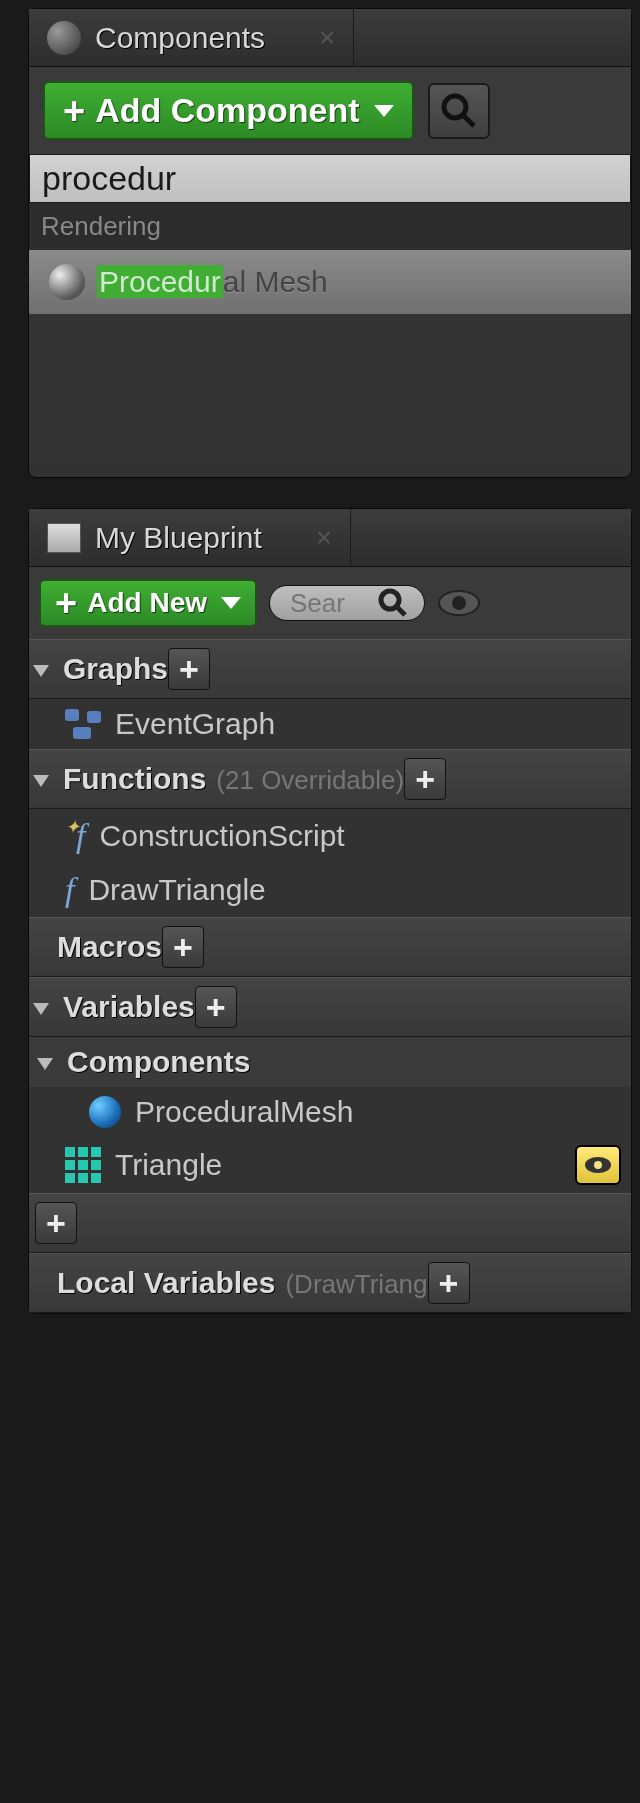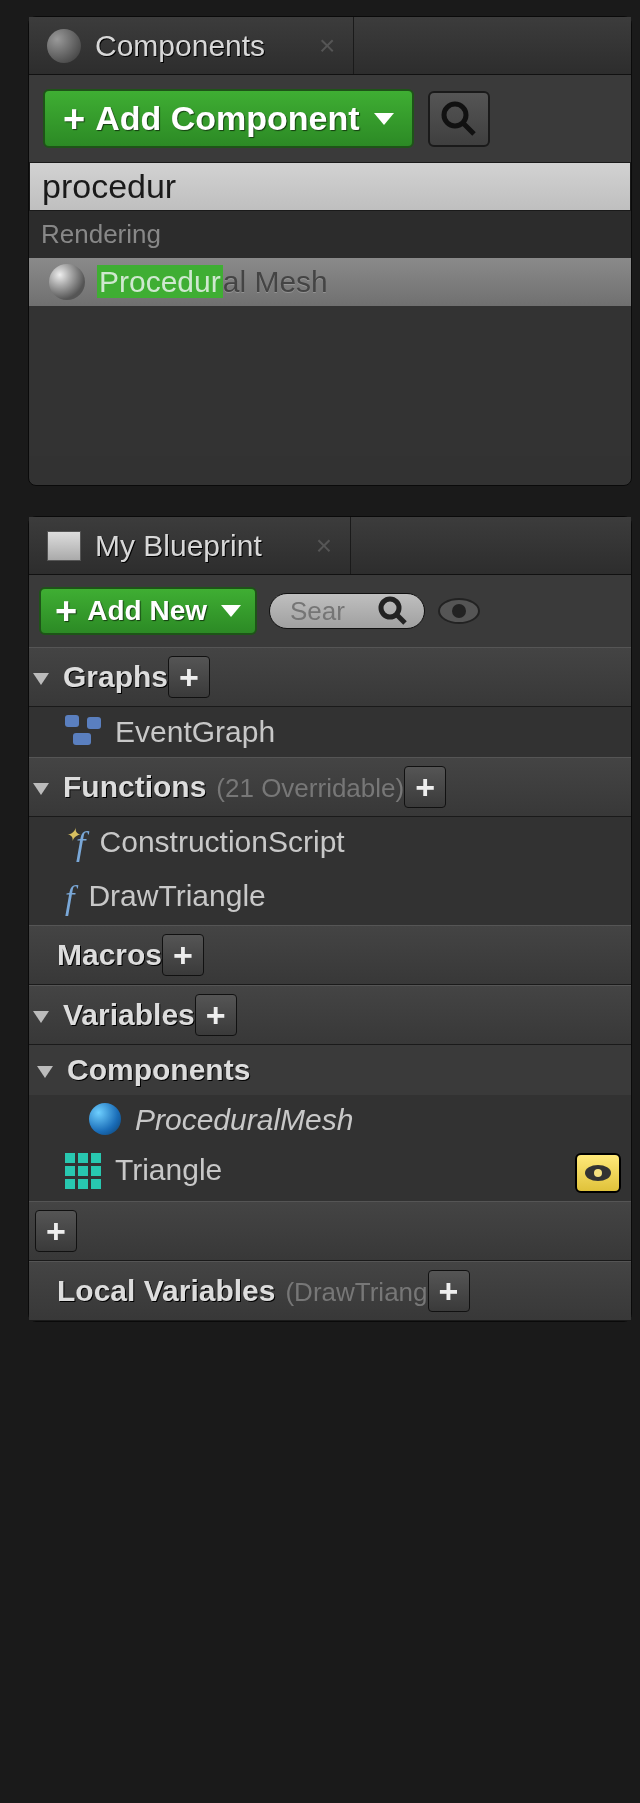--- a/index.html
+++ b/index.html
@@ -8,21 +8,21 @@
     height: 1803px;
     background: #1a1a1a;
     font-family: Arial, Helvetica, sans-serif;
     color: #c8c8c8;
     overflow: hidden;
   }
   .panel {
     background: #323232;
     border: 1px solid #0a0a0a;
     border-radius: 8px;
-    margin: 16px 8px 0 28px;
+    margin: 8px 8px 0 28px;
   }
   .tab-bar {
     display: flex;
     align-items: center;
     background: linear-gradient(#3c3c3c,#2d2d2d);
     border-bottom: 1px solid #111;
     height: 58px;
   }
   .tab {
     display: flex;
@@ -87,21 +87,21 @@
   .search-input-row input {
     flex:1;background:transparent;border:none;outline:none;
     font-size: 34px;color:#1a1a1a;
   }
   .cat-header {
     background: #2c2c2c;font-size:26px;color:#888;padding:8px 12px;
   }
   .result-row {
     display:flex;align-items:center;gap:12px;
     background: linear-gradient(#8a8a8a,#707070);
-    padding: 6px 20px;
+    padding: 14px 20px;
     font-size:30px;
   }
   .result-row .hl { background:#3fae33;color:#cfe8cf;padding:0 2px;}
   .result-row .rest{ color:#444;text-shadow:0 1px 0 rgba(255,255,255,.2);}
   .ball-icon {
     width:36px;height:36px;border-radius:50%;
     background: radial-gradient(circle at 30% 30%, #eee 0%, #aaa 30%, #555 70%);
   }
   
   .panel2-toolbar {
@@ -127,23 +127,23 @@
   }
   .section-head .left{display:flex;align-items:baseline;gap:10px;}
   .tri-toggle{width:0;height:0;border-left:12px solid #bbb;border-top:8px solid transparent;border-bottom:8px solid transparent;transform:rotate(90deg);margin-right:6px;cursor:pointer;}
   .sec-title{font-size:30px;font-weight:bold;color:#ddd;text-shadow:1px 1px 0 #000;}
   .sec-sub{font-size:26px;color:#777;}
   .add-plus{
     width:42px;height:42px;background:linear-gradient(#555,#3a3a3a);border:1px solid #111;border-radius:4px;
     display:flex;align-items:center;justify-content:center;color:#eee;font-size:34px;font-weight:bold;cursor:pointer;
   }
   .tree-item{
-    display:flex;align-items:flex-start;gap:14px;padding:8px 10px 8px 36px;font-size:30px;color:#c8c8c8;
-  }
-  .tree-item.sub{padding-left:60px;font-style:italic;}
+    display:flex;align-items:center;gap:14px;padding:8px 10px 8px 36px;font-size:30px;color:#c8c8c8;
+  }
+  .tree-item.sub{padding-left:60px;}
   .tree-item .spacer{flex:1;}
   .vis-box{
     width:46px;height:40px;background:linear-gradient(#ffe97a,#e0c23a);border:2px solid #000;border-radius:6px;
     display:flex;align-items:center;justify-content:center;
   }
   
   .graph-icon{
     position:relative;width:36px;height:30px;
   }
   .graph-icon span{position:absolute;background:#5a7fbf;border-radius:3px;}

